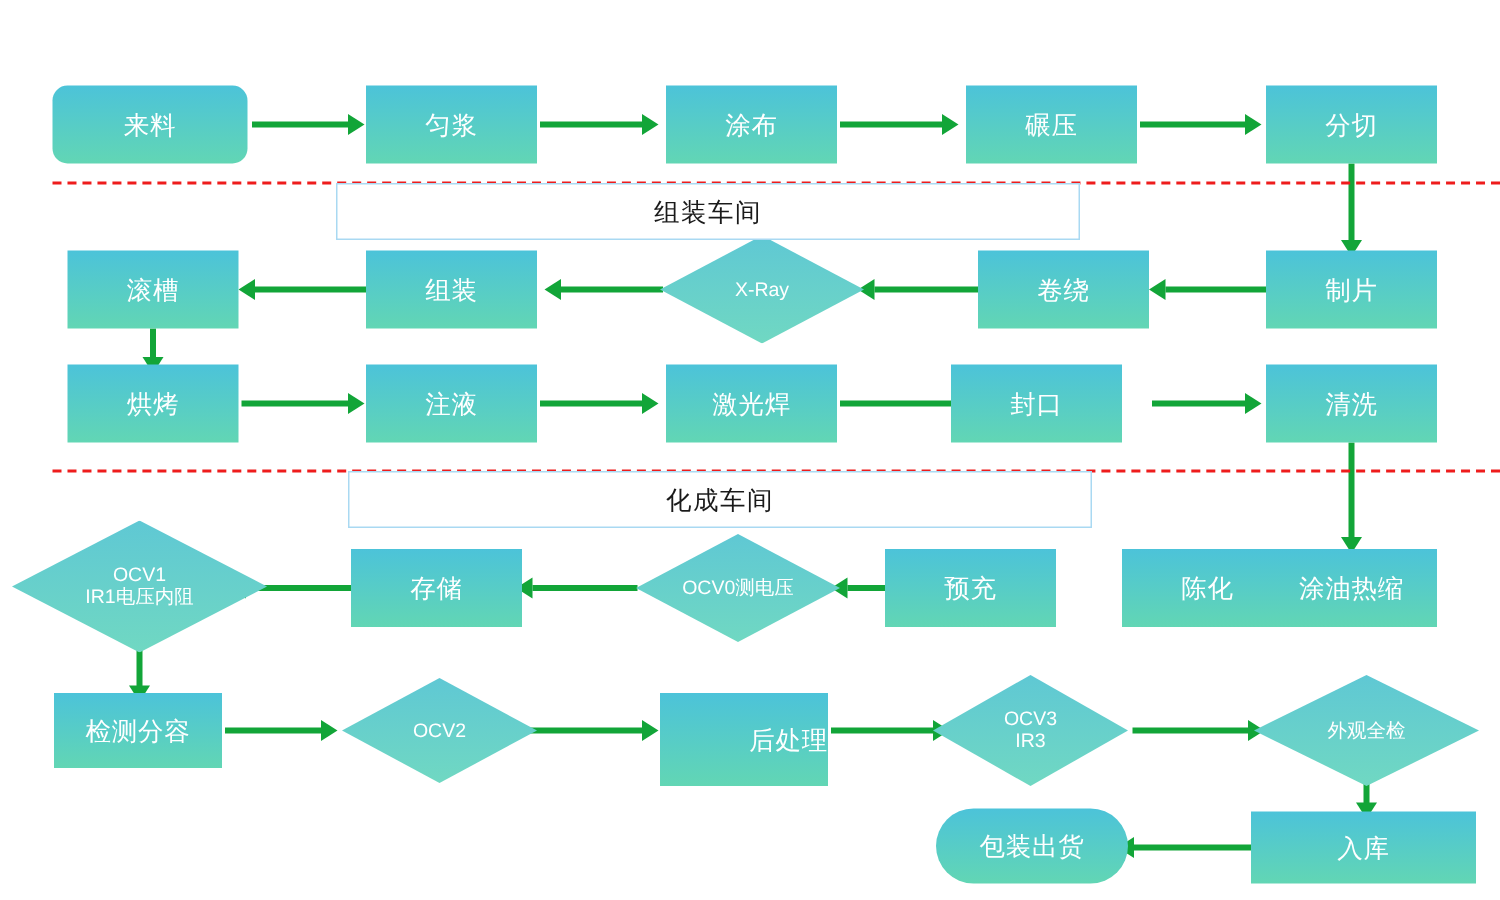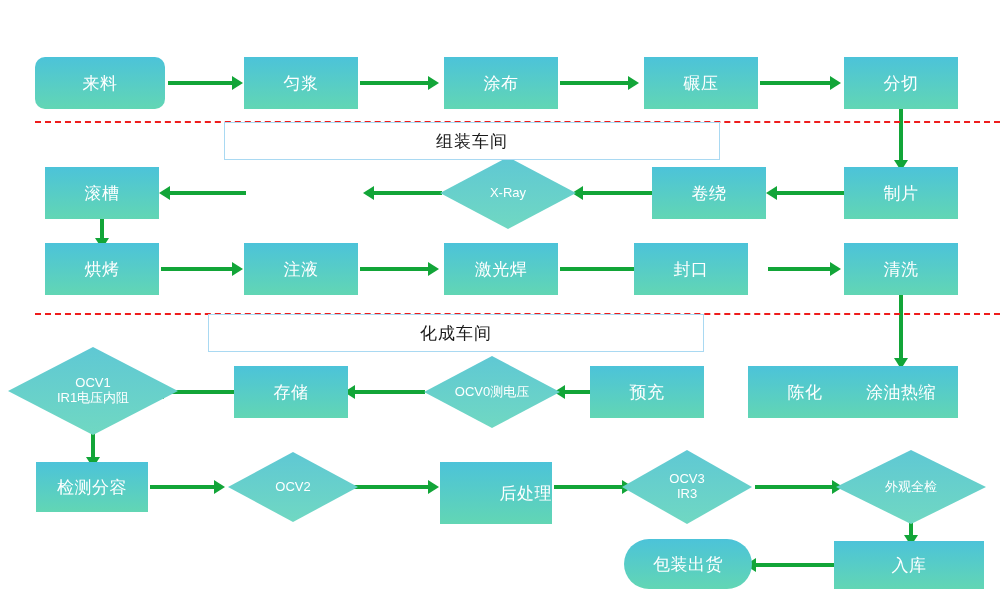--- a/index.html
+++ b/index.html
@@ -118,21 +118,21 @@
 </head>
 <body>
 
 <div id="canvas">
 
 
   <div class="section-header" style="left:224px; top:122px; width:496px; height:38px;">
     <span>组装车间</span>
   </div>
 
-  <div class="section-header" style="left:208px; top:314px; width:496px; height:38px;">
+  <div class="section-header" style="left:232px; top:314px; width:496px; height:38px;">
     <span>化成车间</span>
   </div>
 
   <div class="divider" style="left:35px; top:121px; width:965px;"></div>
   <div class="divider" style="left:35px; top:313px; width:965px;"></div>
 
   <div class="node rounded" style="left:35px; top:57px; width:130px; height:52px;">
     <span>来料</span>
   </div>
   <div class="conn h" style="left:168px; top:81px; width:64px;"></div>
@@ -177,20 +177,23 @@
 
   <div class="diamond" style="left:440px; top:157px; width:136px; height:72px;">
     <div class="shape"></div>
     <div class="dlabel">
       <span>X-Ray</span>
     </div>
   </div>
   <div class="conn h" style="left:374px; top:191px; width:68px;"></div>
   <div class="arrowhead left" style="left:363px; top:186px;"></div>
 
+  <div class="node" style="left:244px; top:167px; width:114px; height:52px;">
+    <span>组装</span>
+  </div>
   <div class="conn h" style="left:170px; top:191px; width:76px;"></div>
   <div class="arrowhead left" style="left:159px; top:186px;"></div>
 
   <div class="node" style="left:45px; top:167px; width:114px; height:52px;">
     <span>滚槽</span>
   </div>
 
   <div class="conn v" style="left:100px; top:219px; width:4px; height:22px;"></div>
   <div class="arrowhead down" style="left:95px; top:238px;"></div>
 

